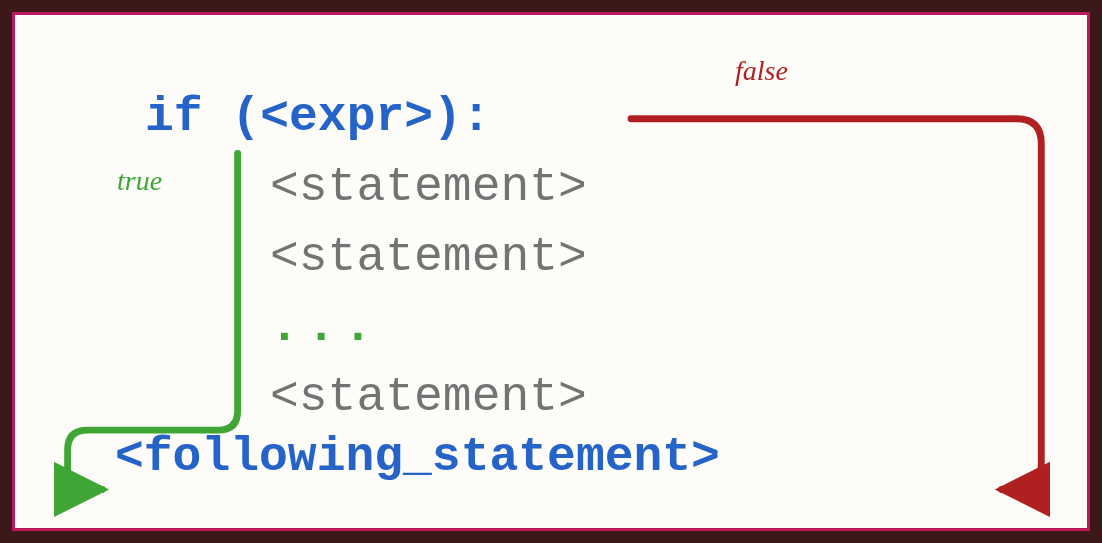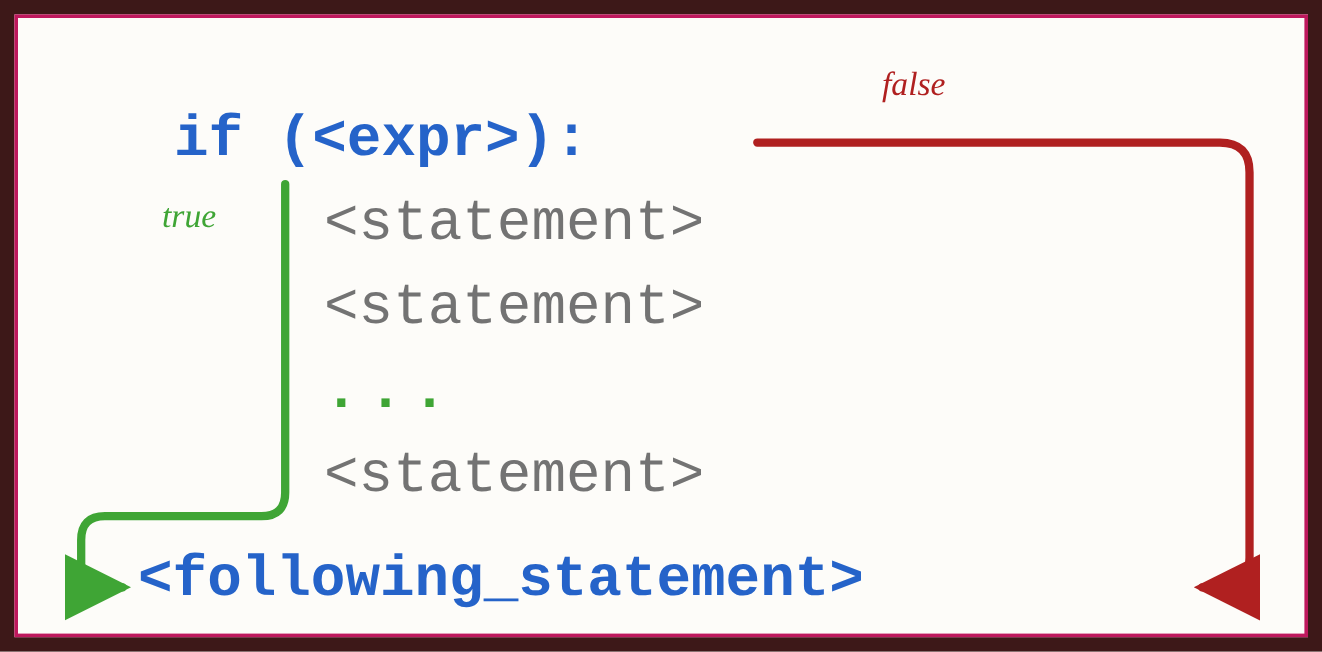--- a/index.html
+++ b/index.html
@@ -50,23 +50,23 @@
 
 <div class="frame">
 
   <div class="code-text blue" style="left:130px; top:75px;">if (&lt;expr&gt;):</div>
 
   <div class="code-text green-thin" style="left:255px; top:145px;">&lt;statement&gt;</div>
   <div class="code-text green-thin" style="left:255px; top:215px;">&lt;statement&gt;</div>
   <div class="code-text green" style="left:255px; top:285px; letter-spacing:8px;">...</div>
   <div class="code-text green-thin" style="left:255px; top:355px;">&lt;statement&gt;</div>
 
-  <div class="code-text blue" style="left:100px; top:442px;">&lt;following_statement&gt;</div>
+  <div class="code-text blue" style="left:100px; top:415px;">&lt;following_statement&gt;</div>
 
-  <div class="italic-label true-label" style="left:120px; top:150px;">true</div>
+  <div class="italic-label true-label" style="left:102px; top:150px;">true</div>
   <div class="italic-label false-label" style="left:720px; top:40px;">false</div>
 
   <svg class="arrow-layer" viewBox="0 0 1078 519">
     <defs>
       <marker id="arrowhead-green" markerWidth="10" markerHeight="10" refX="7" refY="4" orient="auto">
         <path d="M0,0 L8,4 L0,8 Z" fill="#3fa535"></path>
       </marker>
       <marker id="arrowhead-red" markerWidth="10" markerHeight="10" refX="7" refY="4" orient="auto">
         <path d="M0,0 L8,4 L0,8 Z" fill="#b02020"></path>
       </marker>

